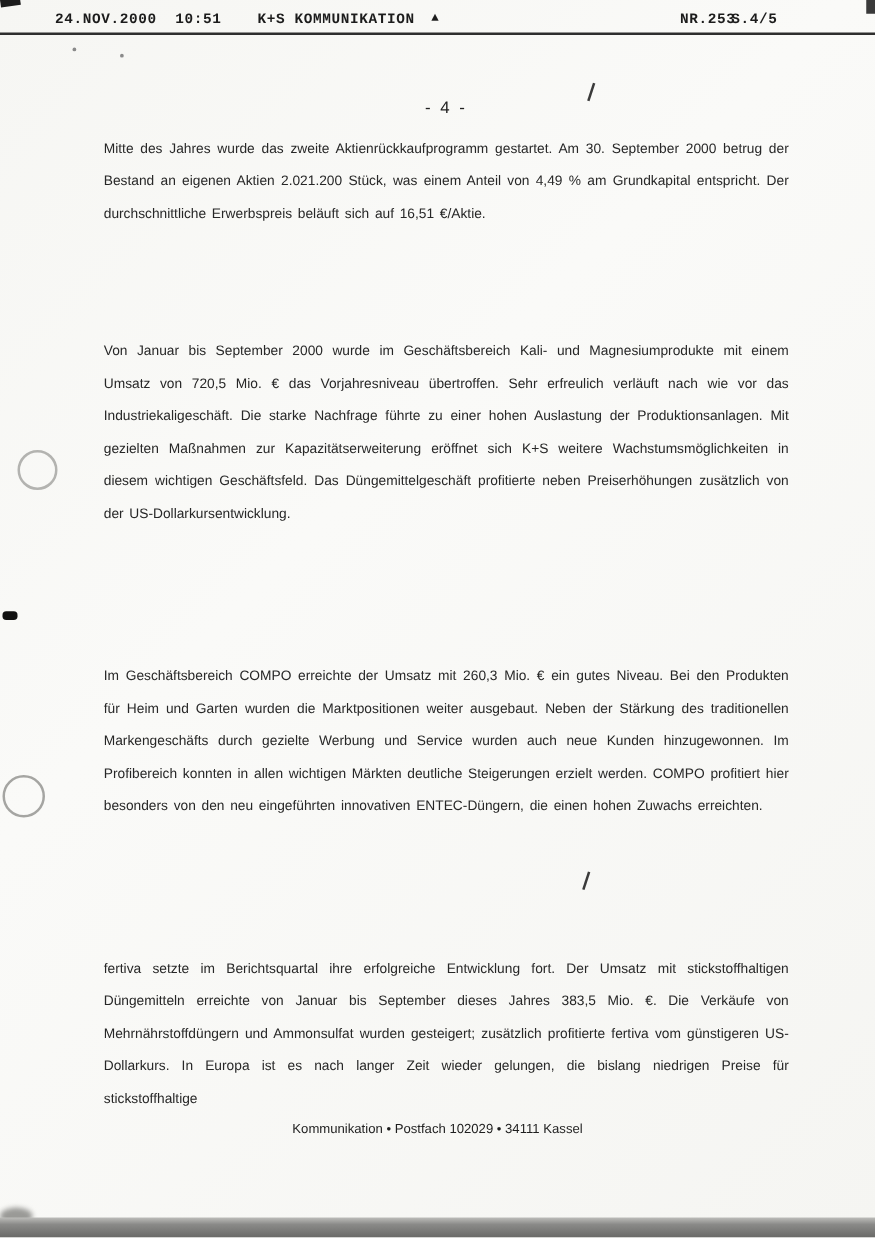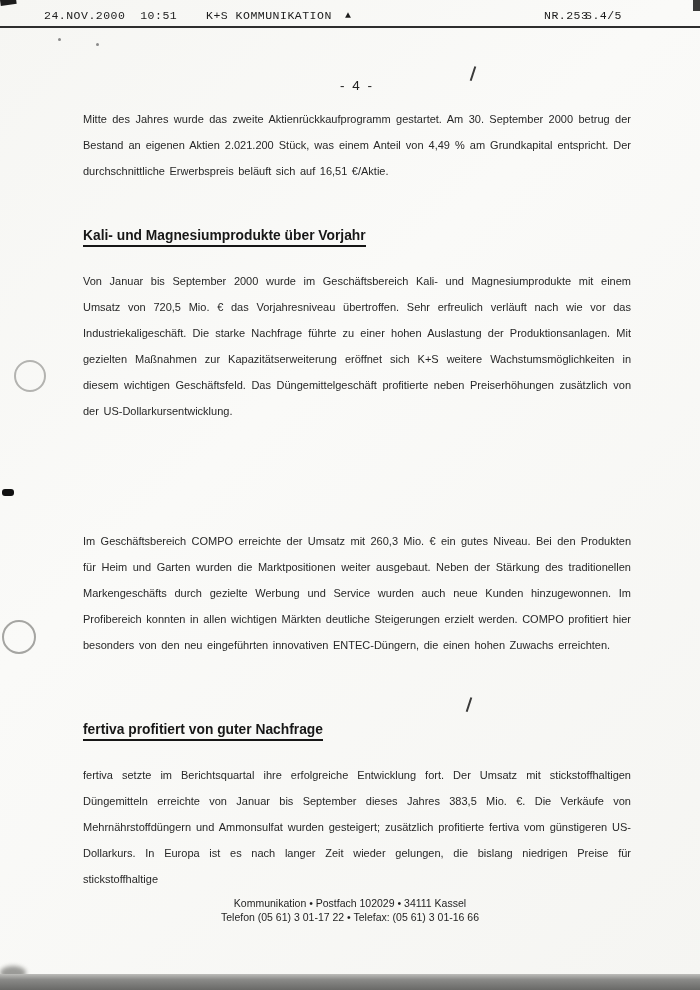--- a/index.html
+++ b/index.html
@@ -16,21 +16,21 @@
     overflow: hidden;
     color: #262626;
   }
 
   
   .fax {
     position: absolute;
     top: 9px;
     font-family: "Liberation Mono", "DejaVu Sans Mono", monospace;
     font-size: 11.5px;
-    font-weight: normal;
+    font-weight: bold;
     color: #1c1c1c;
     white-space: pre;
     letter-spacing: 0.5px;
   }
   .fax.tri { font-size: 10px; top: 10px; }
   .rule {
     position: absolute;
     top: 26px; left: 0;
     width: 700px; height: 2px;
     background: #2e2e2e;
@@ -140,31 +140,28 @@
   <div class="fax" style="left:585px">S.4/5</div>
   <div class="rule"></div>
 
   <div class="noise-dot" style="left:58px; top:38px"></div>
   <div class="noise-dot" style="left:96px; top:43px"></div>
 
   <div class="pagenum">- 4 -</div>
 
   <p class="para" style="top:106px">Mitte des Jahres wurde das zweite Aktienrückkaufprogramm gestartet. Am 30. September 2000 betrug der Bestand an eigenen Aktien 2.021.200 Stück, was einem Anteil von 4,49 % am Grundkapital entspricht. Der durchschnittliche Erwerbspreis beläuft sich auf 16,51 €/Aktie.</p>
 
-  <h2 class="head" style="top:228px"><span>Kali- und Magnesiumprodukte über Vorjahr</span></h2>
   <p class="para" style="top:268px">Von Januar bis September 2000 wurde im Geschäftsbereich Kali- und Magnesiumprodukte mit einem Umsatz von 720,5 Mio. € das Vorjahresniveau übertroffen. Sehr erfreulich verläuft nach wie vor das Industriekaligeschäft. Die starke Nachfrage führte zu einer hohen Auslastung der Produktionsanlagen. Mit gezielten Maßnahmen zur Kapazitätserweiterung eröffnet sich K+S weitere Wachstumsmöglichkeiten in diesem wichtigen Geschäftsfeld. Das Düngemittelgeschäft profitierte neben Preiserhöhungen zusätzlich von der US-Dollarkursentwicklung.</p>
 
   <p class="para" style="top:528px">Im Geschäftsbereich COMPO erreichte der Umsatz mit 260,3 Mio. € ein gutes Niveau. Bei den Produkten für Heim und Garten wurden die Marktpositionen weiter ausgebaut. Neben der Stärkung des traditionellen Markengeschäfts durch gezielte Werbung und Service wurden auch neue Kunden hinzugewonnen. Im Profibereich konnten in allen wichtigen Märkten deutliche Steigerungen erzielt werden. COMPO profitiert hier besonders von den neu eingeführten innovativen ENTEC-Düngern, die einen hohen Zuwachs erreichten.</p>
 
-  <h2 class="head" style="top:722px"><span>fertiva profitiert von guter Nachfrage</span></h2>
   <p class="para" style="top:762px">fertiva setzte im Berichtsquartal ihre erfolgreiche Entwicklung fort. Der Umsatz mit stickstoffhaltigen Düngemitteln erreichte von Januar bis September dieses Jahres 383,5 Mio. €. Die Verkäufe von Mehrnährstoffdüngern und Ammonsulfat wurden gesteigert; zusätzlich profitierte fertiva vom günstigeren US-Dollarkurs. In Europa ist es nach langer Zeit wieder gelungen, die bislang niedrigen Preise für stickstoffhaltige</p>
 
   <div class="footer">
     <div>Kommunikation • Postfach 102029 • 34111 Kassel</div>
-    <div>Telefon (05 61) 3 01-17 22 • Telefax: (05 61) 3 01-16 66</div>
   </div>
 
   <div class="punch-hole hole-1"></div>
   <div class="punch-hole hole-2"></div>
   <div class="edge-dash"></div>
   <div class="backslash bs-1"></div>
   <div class="backslash bs-2"></div>
   <div class="bottom-smudge"></div>
   <div class="bottom-band"></div>
 

